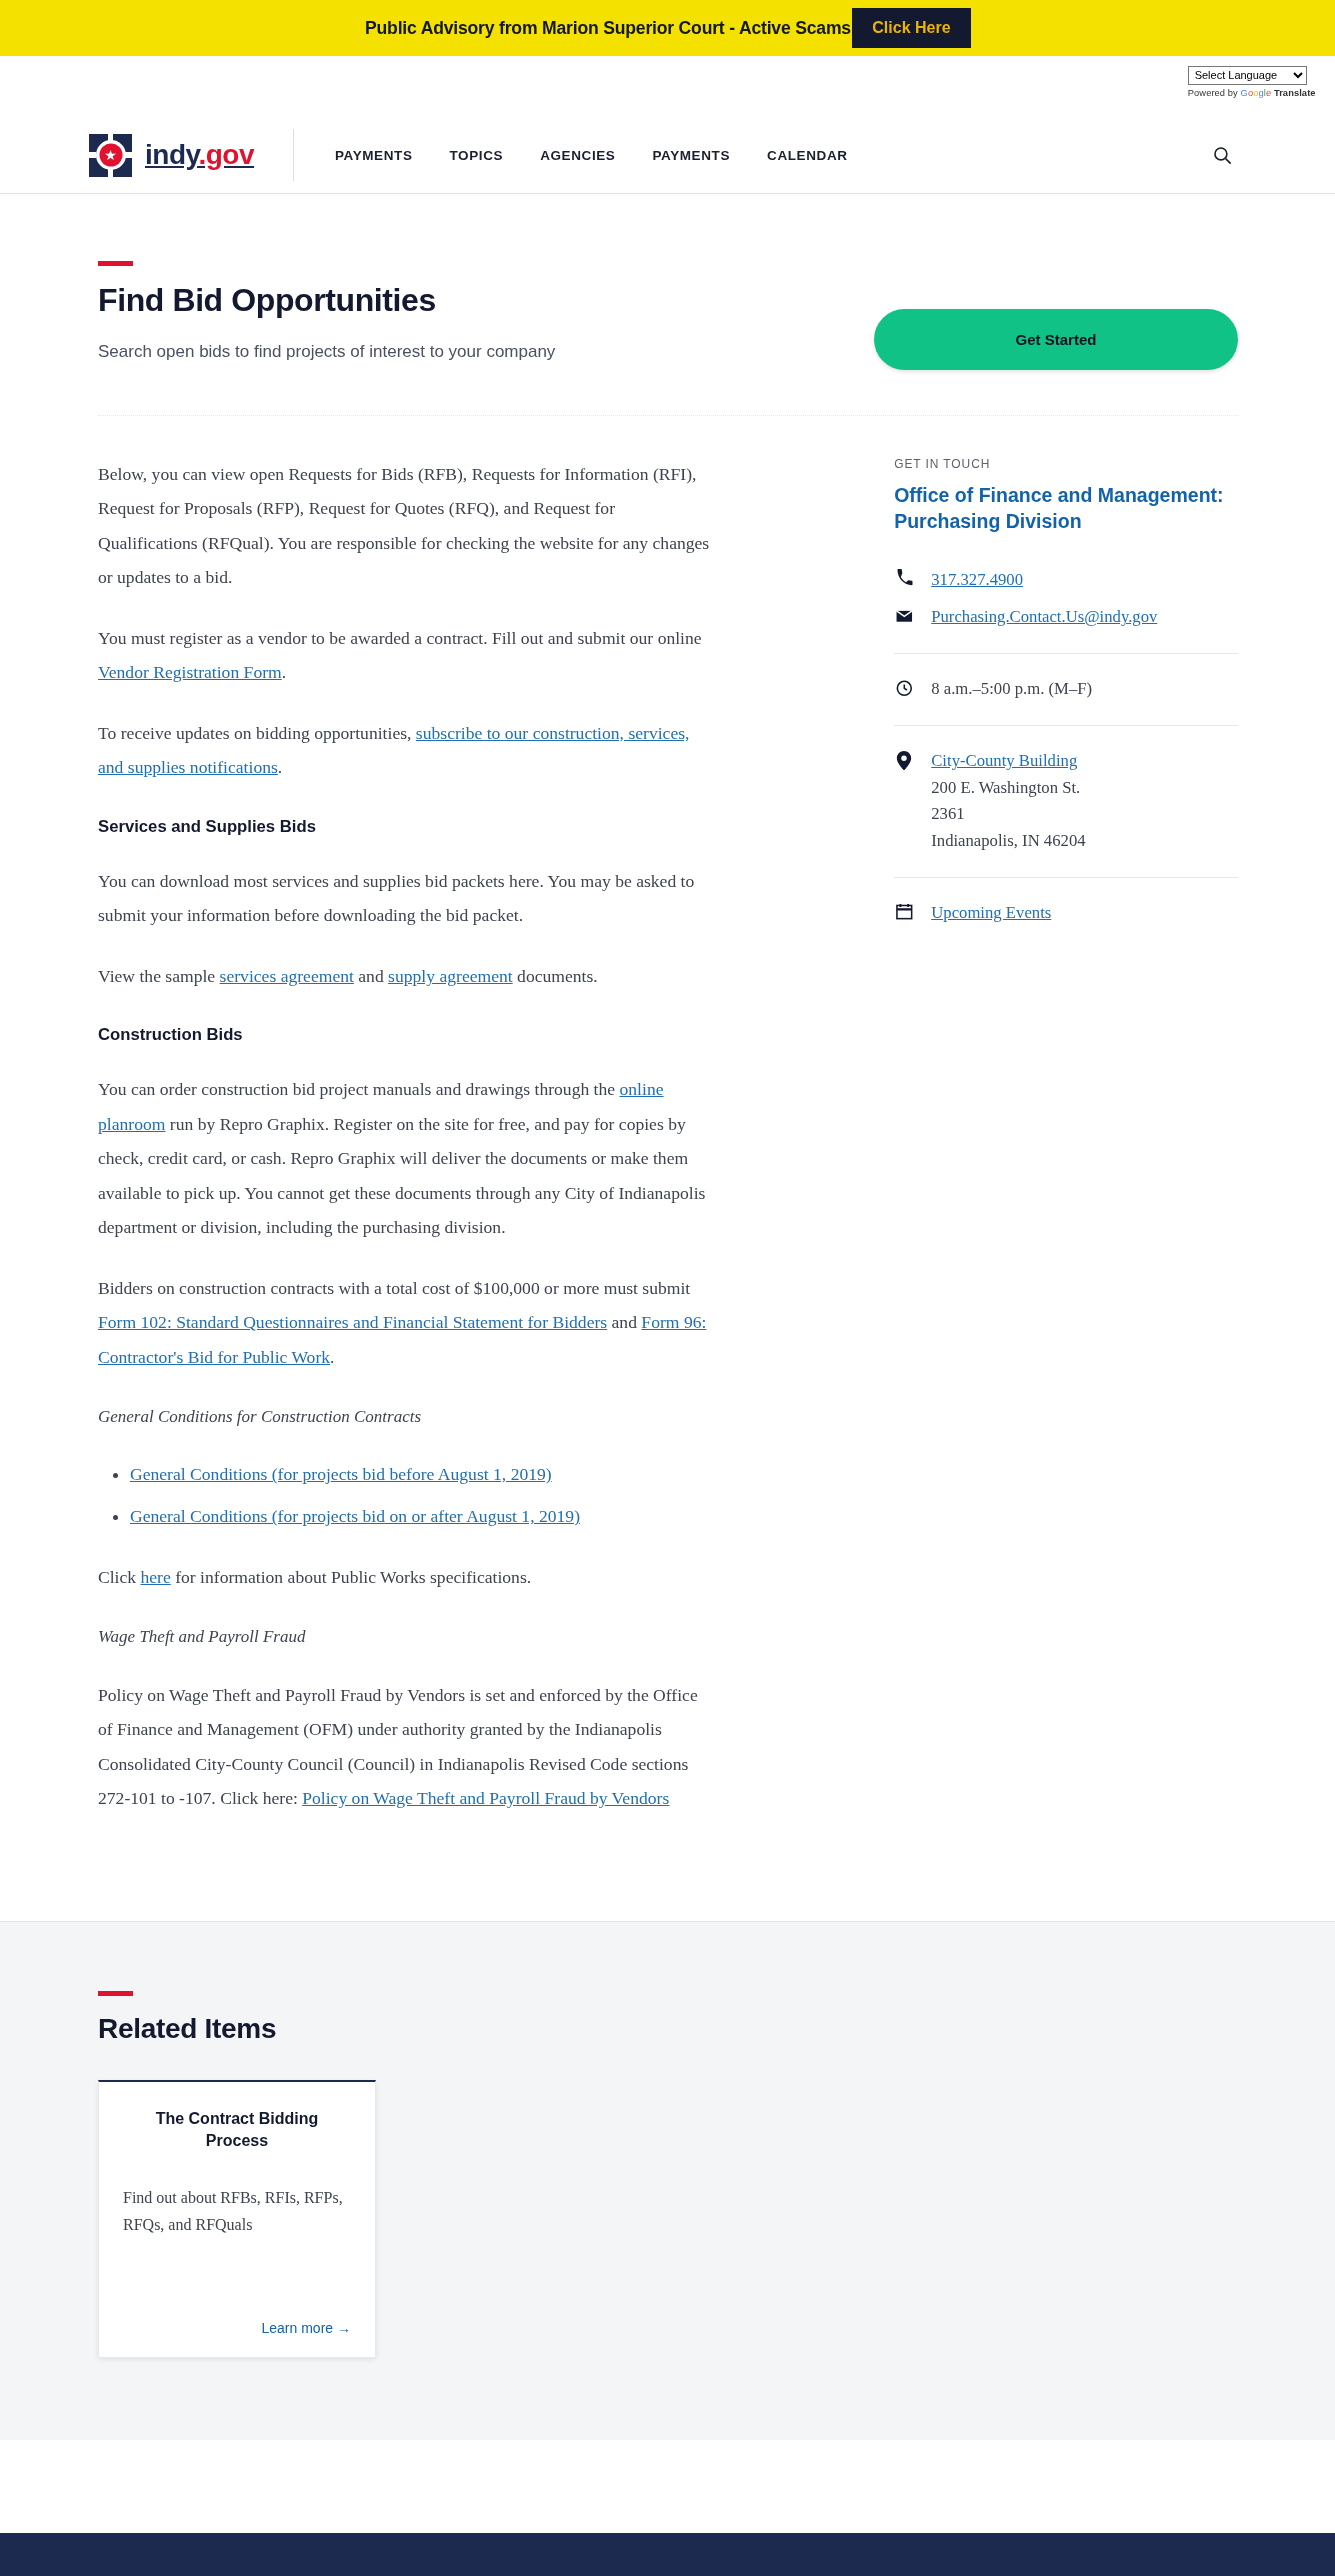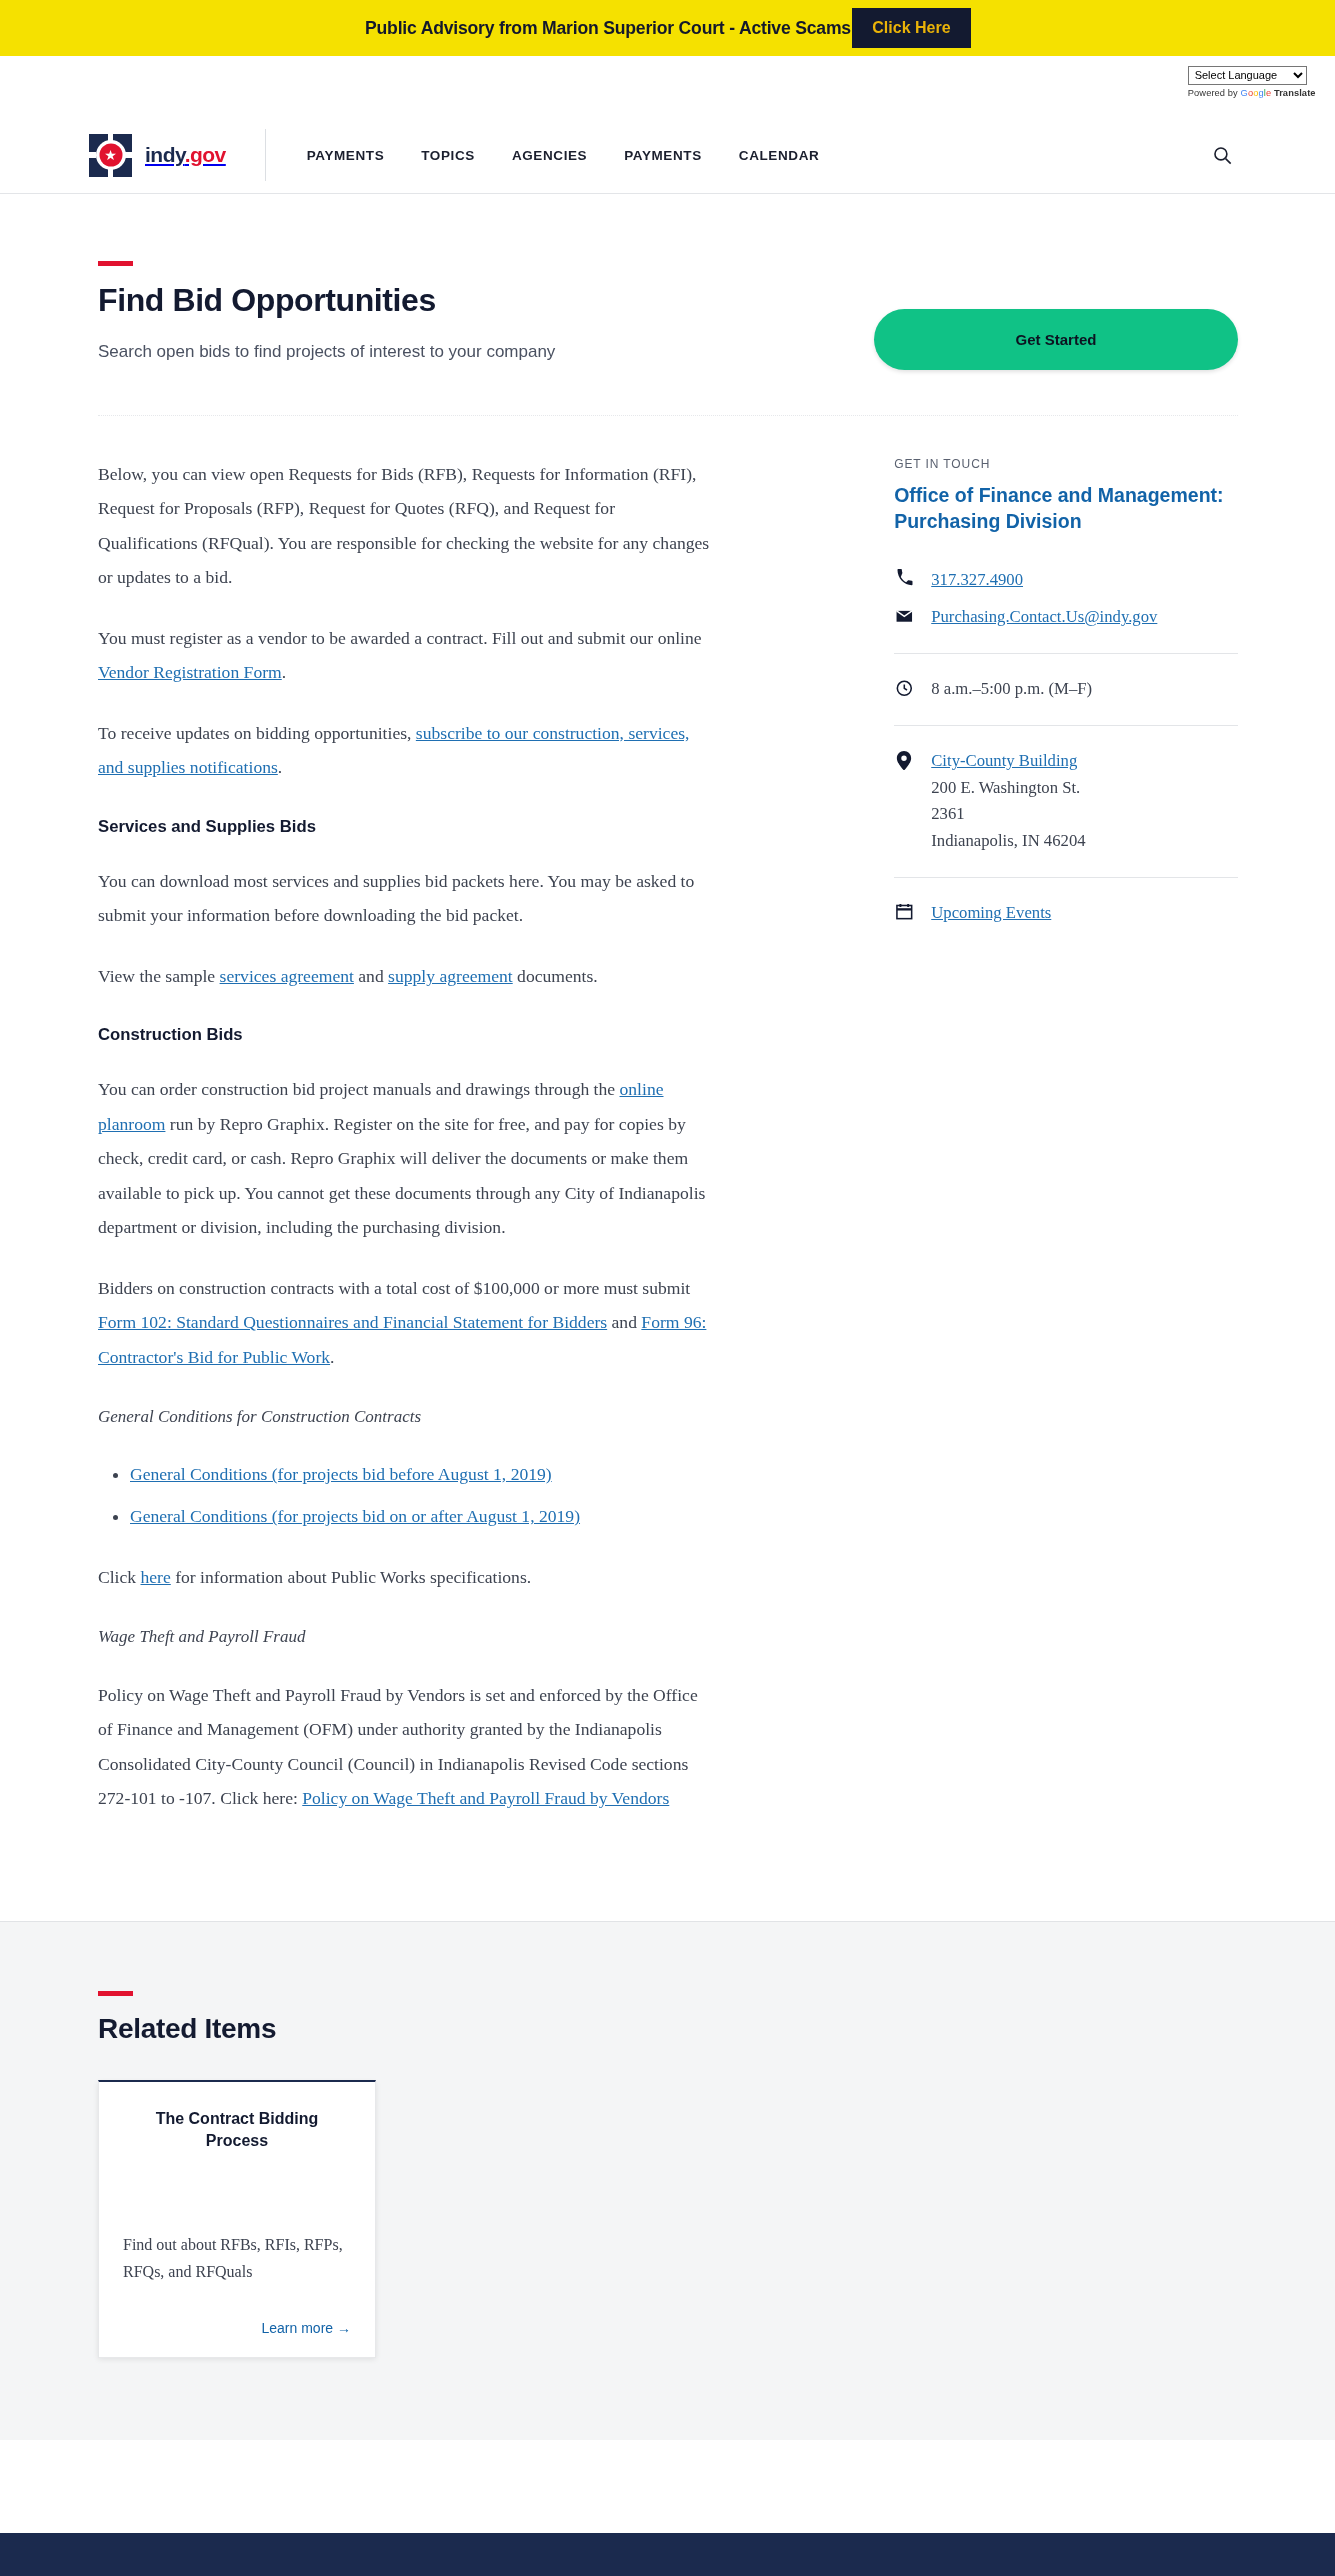--- a/index.html
+++ b/index.html
@@ -103,22 +103,22 @@
   }
   .logo-notch {
     position: absolute; background: #fff; z-index: 2;
   }
   .n-top { left: 18.6px; top: 0; width: 5.6px; height: 7.4px; }
   .n-bot { left: 18.6px; bottom: 0; width: 5.6px; height: 7.4px; }
   .n-left { left: 0; top: 18.6px; width: 7.4px; height: 5.6px; }
   .n-right { right: 0; top: 18.6px; width: 7.4px; height: 5.6px; }
 
   .logo-word {
-    font-size: 21px; font-weight: bold;
-    color: #1b2a4e; letter-spacing: -0.5px;
+    font-size: 28px; font-weight: bold;
+    color: #1b2a4e; letter-spacing: -0.5px; text-decoration: underline;
   }
   .logo-word .dotgov { color: #e1122f; }
 
   .nav-divider {
     width: 0.9px; height: 52px; background: #dcdfe3;
     margin: 0 41px 0 39px;
   }
   .nav { display: flex; align-items: center; gap: 37px; }
   .nav-item {
     font-size: 13.5px; font-weight: bold;
@@ -231,21 +231,21 @@
     padding: 26px 24px 20.4px 24px;
     display: flex; flex-direction: column;
     cursor: pointer;
   }
   .card-title {
     font-size: 16px; font-weight: bold; color: #131a30;
     line-height: 1.4; margin-bottom: 31px; text-align: center;
   }
   .card-desc {
     font-family: "Liberation Serif", serif;
-    font-size: 16px; line-height: 1.7; color: #3d4350; margin-top: 47px;
+    font-size: 16px; line-height: 1.7; color: #3d4350;
   }
   .card-foot { margin-top: auto; text-align: right; padding-top: 28px; }
   .card-link {
     font-size: 14px; color: #1263a8; font-weight: normal;
     text-decoration: none; cursor: pointer;
   }
 
   
   .pre-footer { height: 93px; background: #ffffff; }
   .footer {

